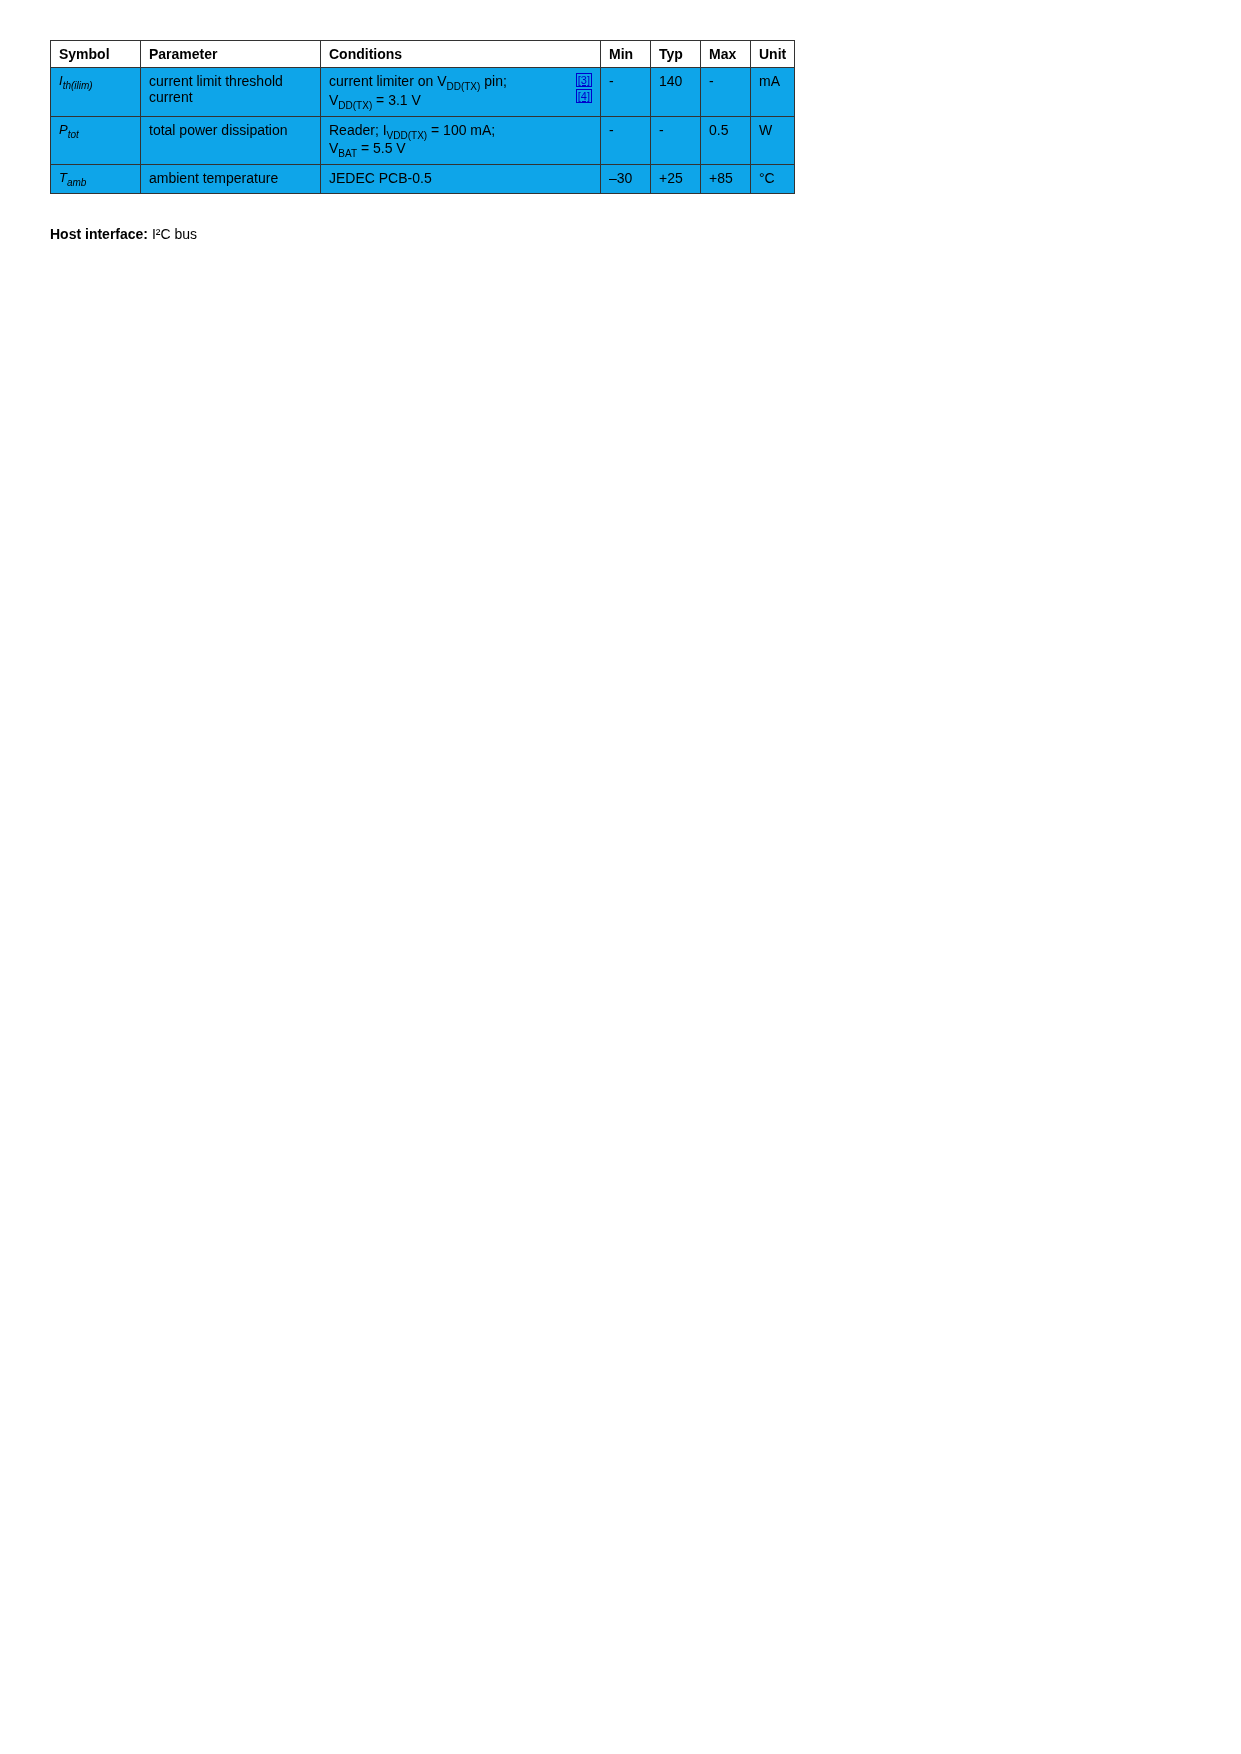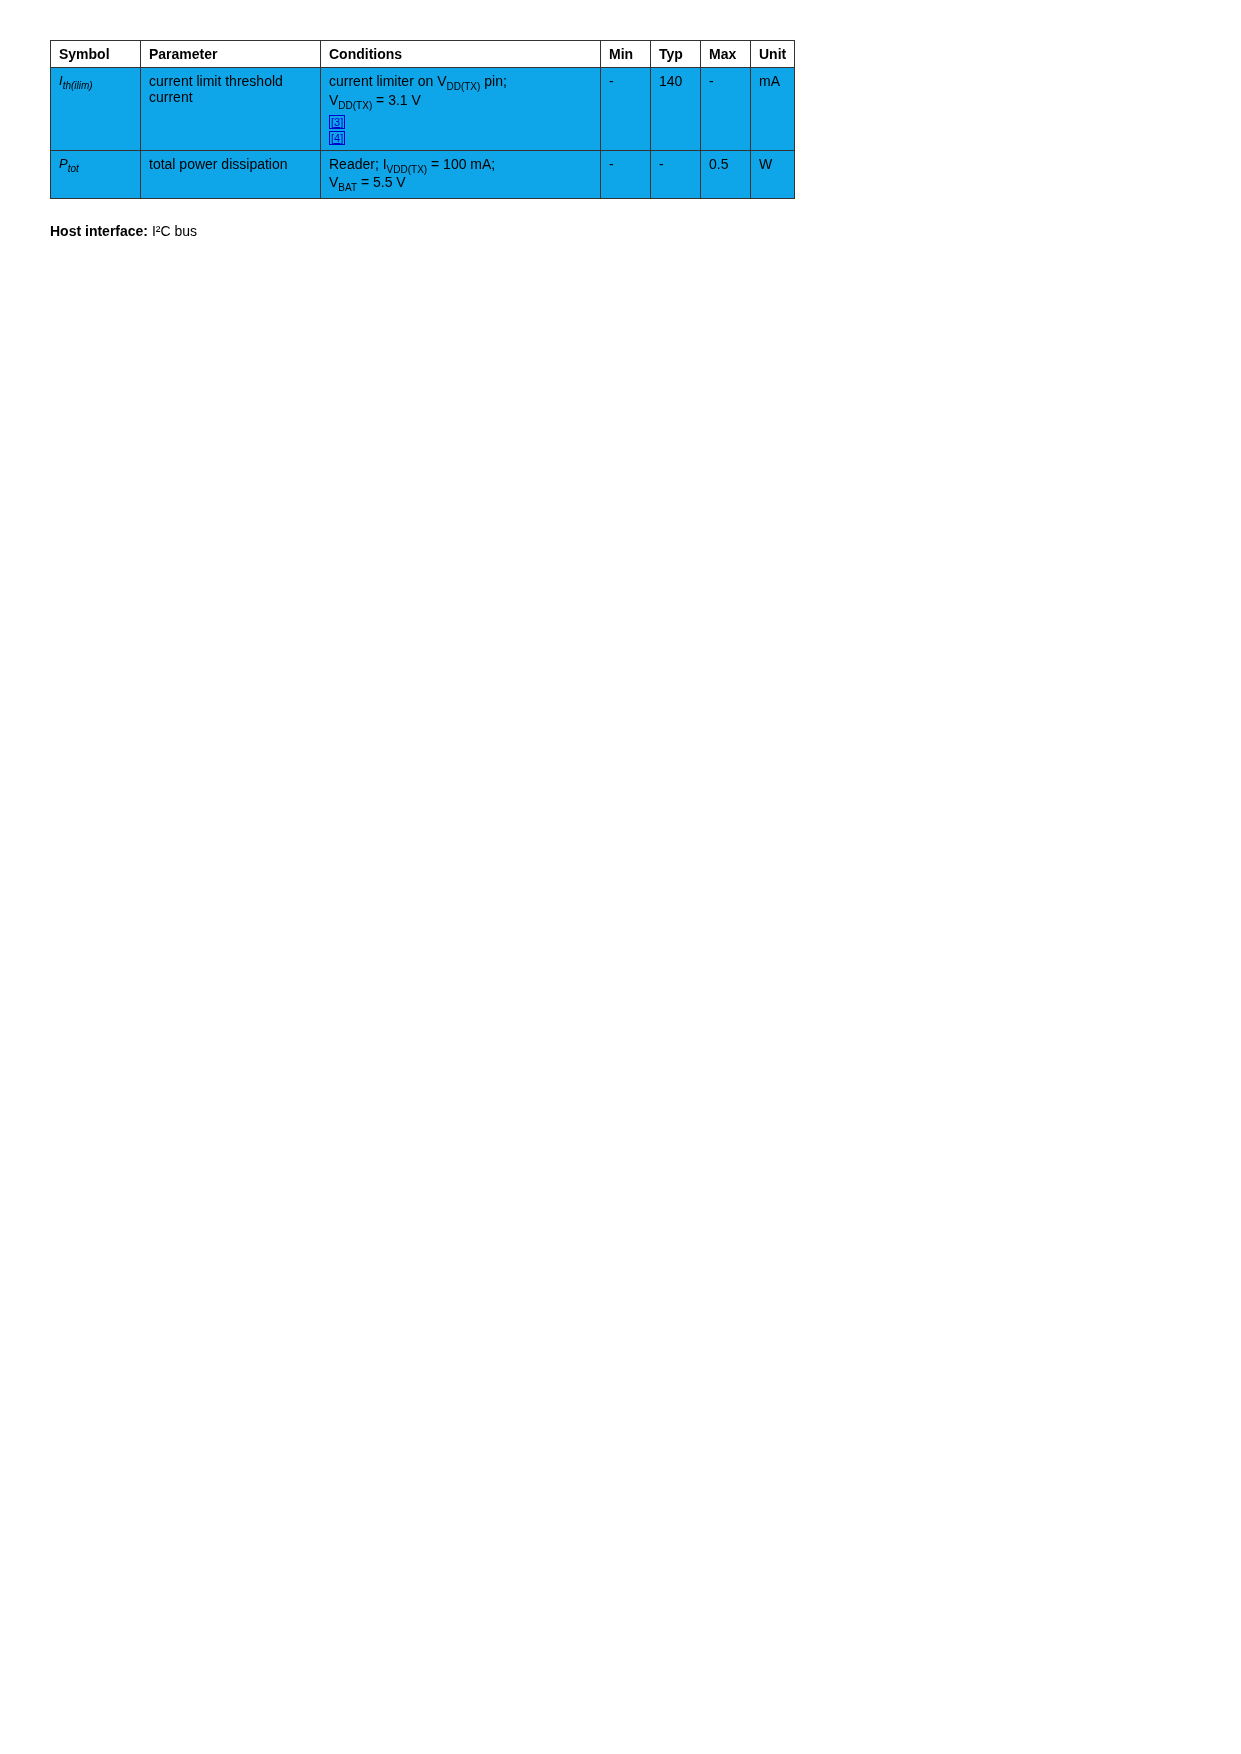--- a/index.html
+++ b/index.html
@@ -12,21 +12,21 @@
       background: #ffffff;
       font-family: Arial, Helvetica, sans-serif;
       font-size: 14px;
       color: #000000;
       padding: 40px 50px;
       width: 1241px;
       min-height: 1754px;
     }
 
     .table-container {
-      margin-bottom: 20px;
+      margin-bottom: 28px;
     }
 
     table {
       border-collapse: collapse;
       width: auto;
       min-width: 700px;
     }
 
     table th, table td {
       border: 1px solid #333;
@@ -69,21 +69,20 @@
       font-size: 11px;
       vertical-align: super;
       border: 1px solid #0000cc;
       padding: 0 1px;
     }
 
     .conditions-inner {
       display: flex;
       align-items: flex-start;
       gap: 4px;
-      flex-direction: column;
     }
 
     .conditions-text {
       flex: 1;
     }
 
     .refs-stack {
       display: flex;
       flex-direction: column;
       gap: 2px;
@@ -157,20 +156,35 @@
         <td class="col-conditions">
           Reader; I<span class="sub">VDD(TX)</span> = 100 mA;<br>
           V<span class="sub">BAT</span> = 5.5 V
         </td>
         <td class="col-min">-</td>
         <td class="col-typ">-</td>
         <td class="col-max">0.5</td>
         <td class="col-unit">W</td>
       </tr>
 
+      <tr>
+        <td class="col-symbol symbol-cell">
+          T<span class="sub">amb</span>
+        </td>
+        <td class="col-parameter">
+          ambient temperature
+        </td>
+        <td class="col-conditions">
+          JEDEC PCB-0.5
+        </td>
+        <td class="col-min">–30</td>
+        <td class="col-typ">+25</td>
+        <td class="col-max">+85</td>
+        <td class="col-unit">°C</td>
+      </tr>
     </tbody>
   </table>
 </div>
 
 <div class="footer-text">
   <p>
     <span class="bold">Host interface:</span><span> I²C bus</span>
   </p>
 </div>
 

